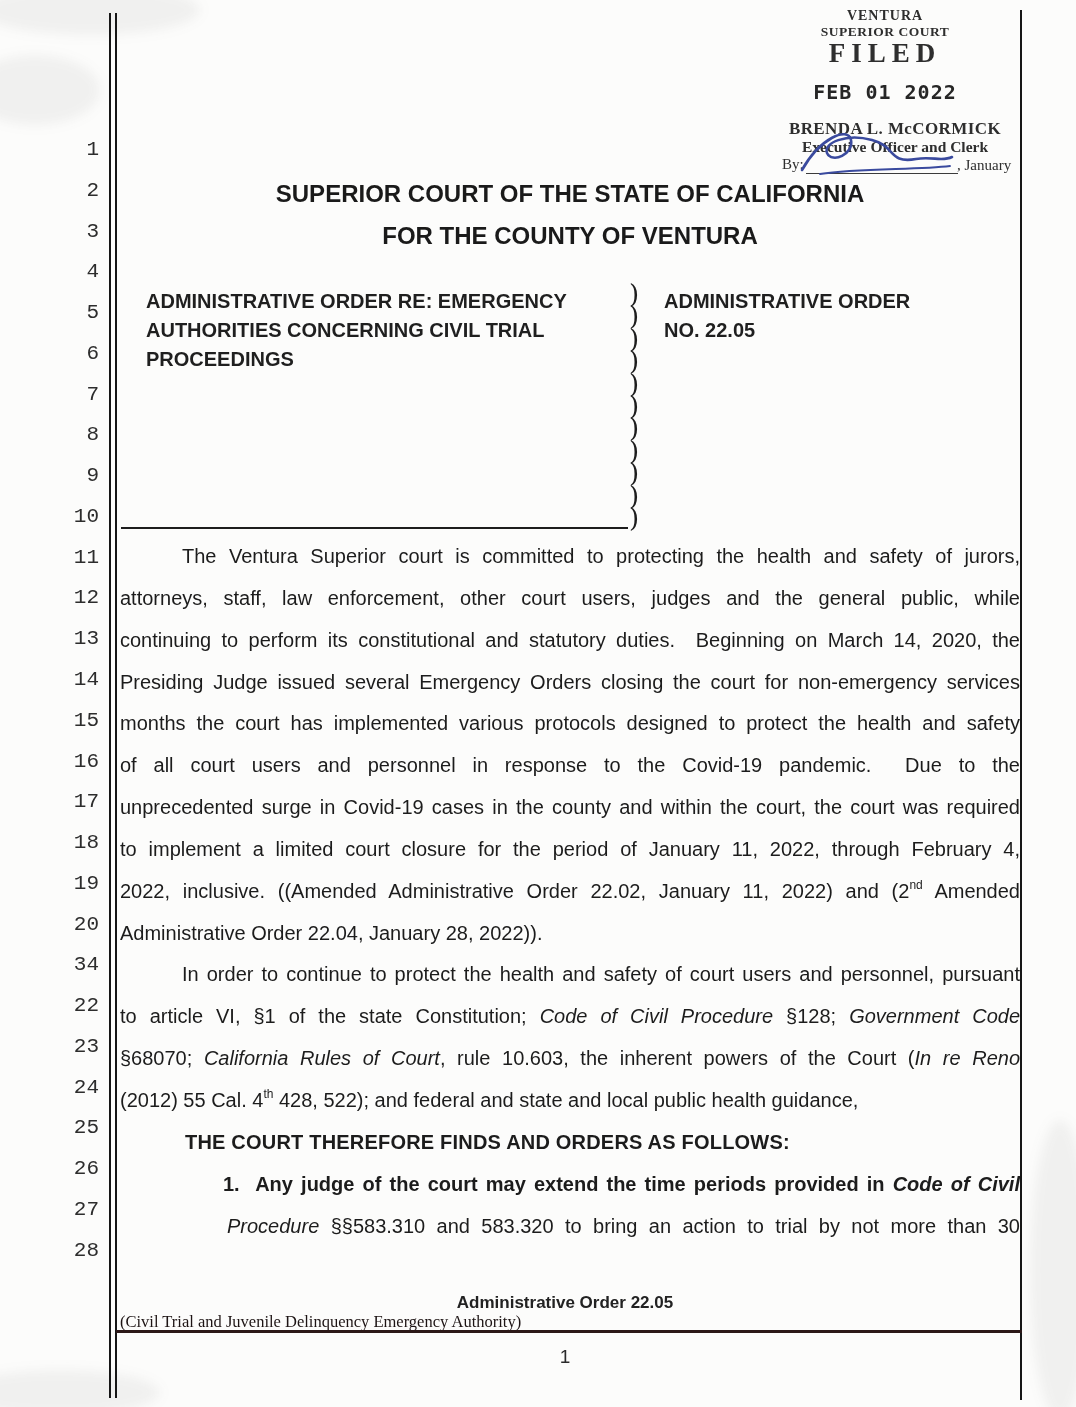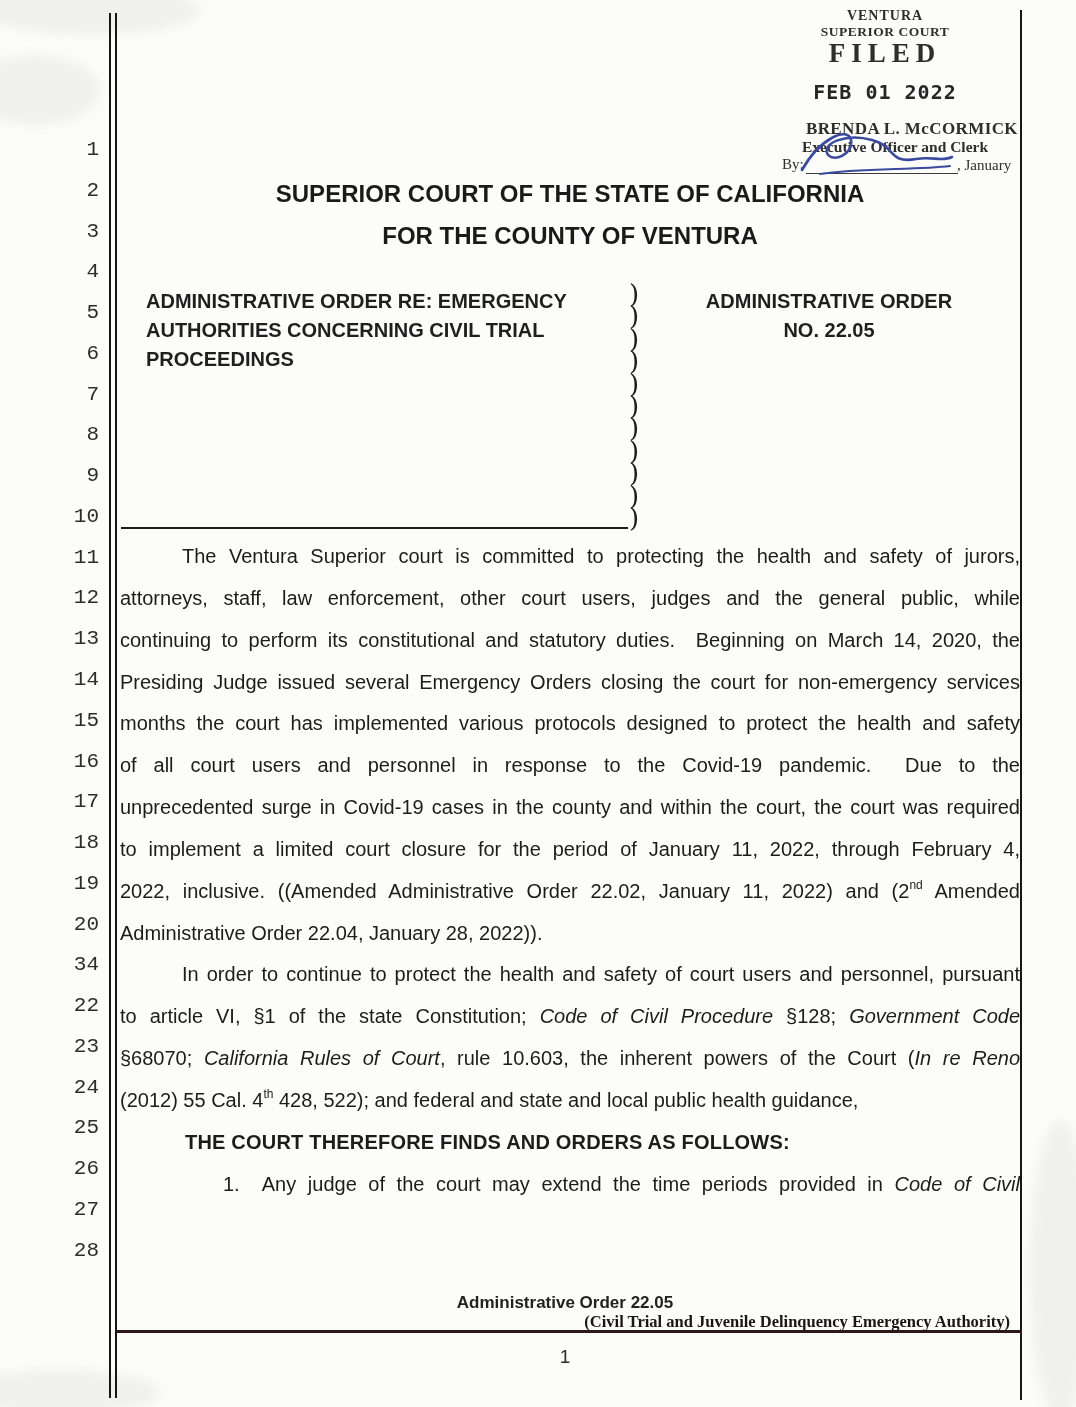--- a/index.html
+++ b/index.html
@@ -20,50 +20,50 @@
     position:absolute; right:1px; top:calc(139px + var(--i) * 40.77px);
     font-family:"Liberation Mono", monospace; font-size:21px; line-height:21px; color:#2d2d2d;
   }
   
   .stamp { text-align:center; color:#2e2e2e; font-family:"Liberation Serif", serif; font-weight:bold; }
   #stamp-court { left:790px; top:8px; width:190px; }
   #stamp-court .l1 { font-size:14px; letter-spacing:1px; }
   #stamp-court .l2 { font-size:13.5px; letter-spacing:0.5px; }
   #stamp-filed { left:790px; top:38px; width:190px; font-size:27px; letter-spacing:6px; }
   #stamp-date { left:790px; top:80px; width:190px; font-family:"DejaVu Sans Mono", monospace; font-size:20px; letter-spacing:1px; color:#262626; }
-  #clerk-name { left:772px; top:119px; width:246px; font-size:17px; letter-spacing:0.4px;text-align:right; }
+  #clerk-name { left:772px; top:119px; width:246px; font-size:17px; letter-spacing:0.4px; }
   #clerk-title { left:772px; top:138px; width:246px; font-size:15.5px; }
   #by-line { left:782px; top:156px; font-family:"Liberation Serif", serif; font-size:15px; color:#2e2e2e; }
   #by-underline { left:806px; top:173px; width:152px; height:0; border-bottom:1.6px solid #3b3b3b; }
   #deputy-label { left:957px; top:157px; font-family:"Liberation Serif", serif; font-size:15px; color:#2e2e2e; }
   #signature { left:798px; top:124px; }
   
   .center-title { left:120px; width:900px; text-align:center; font-weight:bold; font-size:24px; color:#1a1a1a; }
   #court-title { top:180px; }
   #court-subtitle { top:222px; }
   
   #caption-title { left:146px; top:287px; width:500px; font-weight:bold; font-size:20px; }
   #caption-title .line { line-height:29px; white-space:nowrap; }
   #caption-divider { left:629px; top:283px; font-family:"DejaVu Serif", serif; font-size:26px; line-height:22.4px; white-space:pre-line; color:#1d1d1d; }
   #order-block { left:664px; top:287px; width:330px; font-weight:bold; font-size:20px; }
-  #order-block .ol { line-height:29px;text-align:center; }
+  #order-block .ol { line-height:29px; }
   #caption-underline { left:121px; top:527px; width:507px; height:0; border-bottom:2px solid #1d1d1d; }
   
   #body-text { left:120px; top:536px; width:900px; font-size:20px; color:#1c1c1c; }
   #body-text .line { line-height:41.85px; height:41.85px; text-align:left; overflow:visible; }
   #body-text .line.just { text-align:justify; text-align-last:justify; }
   #body-text .line.ind { padding-left:62px; }
   #body-text .line.h { font-weight:bold; padding-left:65px; letter-spacing:0.2px; }
-  #body-text .line.n1 { padding-left:103px; }
+  #body-text .line.n1 { padding-left:103px;font-weight:bold; }
   #body-text .line.n2 { padding-left:107px; }
   #body-text .it { font-style:italic; }
   #body-text sup { font-size:12px; line-height:0; position:relative; top:-1px; vertical-align:super; }
   
   #footer-title { left:120px; top:1293px; width:890px; text-align:center; font-weight:bold; font-size:17px; color:#222; }
-  #footer-subtitle { left:120px; top:1312px; width:890px; text-align:right; font-weight:bold; font-size:16.5px; font-family:"Liberation Serif", serif; color:#1d1414; }
+  #footer-subtitle { left:120px; top:1312px; width:890px; text-align:left; font-weight:normal; font-size:16.5px; font-family:"Liberation Serif", serif; color:#1d1414; }
   #footer-rule { left:116px; top:1330px; width:906px; height:3px; background:#2c1818; }
   #page-number { left:120px; top:1346px; width:890px; text-align:center; font-size:19px; color:#2a2a2a; }
 </style>
 </head>
 <body>
 
 <div id="page">
 
   <div class="noise" style="left:-20px; top:-15px; width:220px; height:50px;"></div>
   <div class="noise" style="left:-30px; top:55px; width:130px; height:70px;"></div>
@@ -156,20 +156,21 @@
       <div class="line just" style="--i: 7;"><span>unprecedented surge in Covid-19 cases in the county and within the court, the court was required</span></div>
       <div class="line just" style="--i: 8;"><span>to implement a limited court closure for the period of January 11, 2022, through February 4,</span></div>
       <div class="line just" style="--i: 9;"><span>2022, inclusive. ((Amended Administrative Order 22.02, January 11, 2022) and (2</span><sup>nd</sup><span> Amended</span></div>
       <div class="line" style="--i: 10;"><span>Administrative Order 22.04, January 28, 2022)).</span></div>
       <div class="line just ind" style="--i: 11;"><span>In order to continue to protect the health and safety of court users and personnel, pursuant</span></div>
       <div class="line just" style="--i: 12;"><span>to article VI, §1 of the state Constitution; </span><span class="it">Code of Civil Procedure</span><span> §128; </span><span class="it">Government Code</span></div>
       <div class="line just" style="--i: 13;"><span>§68070; </span><span class="it">California Rules of Court</span><span>, rule 10.603, the inherent powers of the Court (</span><span class="it">In re Reno</span></div>
       <div class="line" style="--i: 14;"><span>(2012) 55 Cal. 4</span><sup>th</sup><span> 428, 522); and federal and state and local public health guidance,</span></div>
       <div class="line h" style="--i: 15;"><span>THE COURT THEREFORE FINDS AND ORDERS AS FOLLOWS:</span></div>
       <div class="line just n1" style="--i: 16;"><span>1.&nbsp; Any judge of the court may extend the time periods provided in </span><span class="it">Code of Civil</span></div>
+      <div class="line just n2" style="--i: 17;"><span class="it">Procedure</span><span> §§583.310 and 583.320 to bring an action to trial by not more than 30</span></div>
     </div>
 
   <div class="abs" id="footer-title">Administrative Order 22.05</div>
   <div class="abs" id="footer-subtitle">(Civil Trial and Juvenile Delinquency Emergency Authority)</div>
   <div class="abs" id="footer-rule"></div>
   <div class="abs" id="page-number">1</div>
 
 </div>
 
 </body></html>

